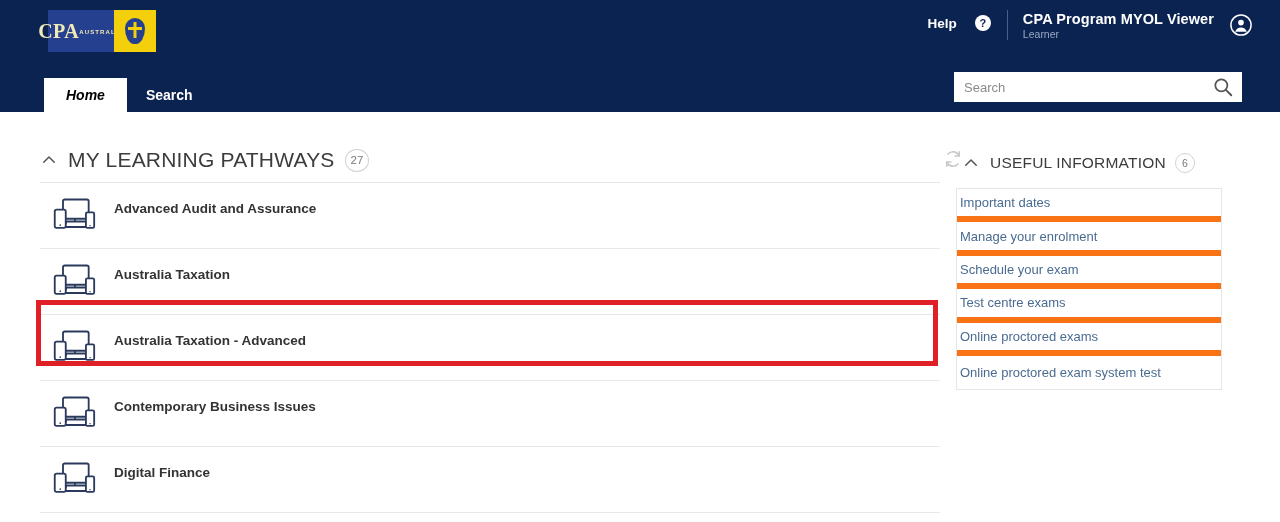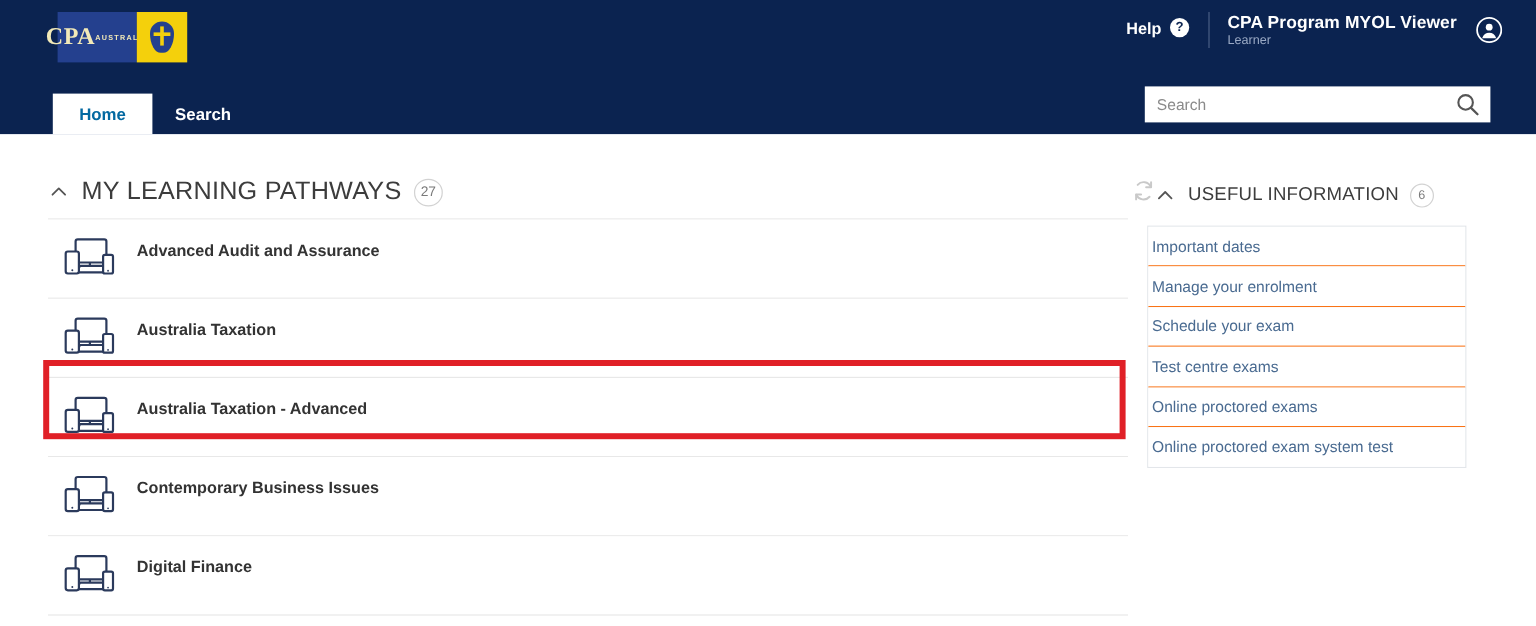--- a/index.html
+++ b/index.html
@@ -57,21 +57,21 @@
     content: ""; position: absolute;
     left: 3px; top: 9px;
     width: 14px; height: 3px; background: #f4d00c;
   }
 
   .header-right {
     position: absolute; right: 28px; top: 6px;
     display: flex; align-items: flex-start;
   }
   .help-block {
-    display: flex; align-items: center; gap: 7px;
+    display: flex; align-items: center; gap: 18px;
     margin-top: 9px; margin-right: 16px;
   }
   .help-label { color: #ffffff; font-size: 13.5px; font-weight: 700; }
   .help-circle {
     width: 16px; height: 16px; border-radius: 50%;
     background: #ffffff; color: #0b2350;
     font-size: 11px; font-weight: 700;
     display: flex; align-items: center; justify-content: center;
     line-height: 1;
   }
@@ -95,22 +95,23 @@
   .nav {
     position: absolute; left: 44px; bottom: 0;
     display: flex; align-items: flex-end;
   }
   .nav-tab {
     font-size: 14px; font-weight: 700;
     padding: 9px 19px 9px;
     color: #ffffff;
   }
   .nav-tab.active {
-    background: #ffffff; color: #0369a1;
+    background: #ffffff; color: #000000;
     padding: 9px 22px 9px;
+    font-style: italic;
   }
 
   .search-wrap {
     position: absolute; right: 38px; bottom: 10px;
     width: 288px; height: 30px;
     background: #ffffff;
     display: flex; align-items: center;
     padding: 0 8px 0 10px;
   }
   .search-input {
@@ -214,21 +215,21 @@
     display: flex; align-items: center; justify-content: center;
   }
   .links-box {
     border: 1px solid #e3e6ea;
     border-bottom: 1px solid #e3e6ea;
   }
   .link-row {
     height: 33.4px;
     display: flex; align-items: center;
     padding-left: 3px;
-    border-bottom: 1px solid #f97316;
+    border-bottom: 6px solid #f97316;
     font-size: 13px; color: #4a6b91;
     background: #ffffff;
   }
   .link-row:last-child { border-bottom: none; }
 </style>
 </head>
 <body>
 
 <div class="header">
 

